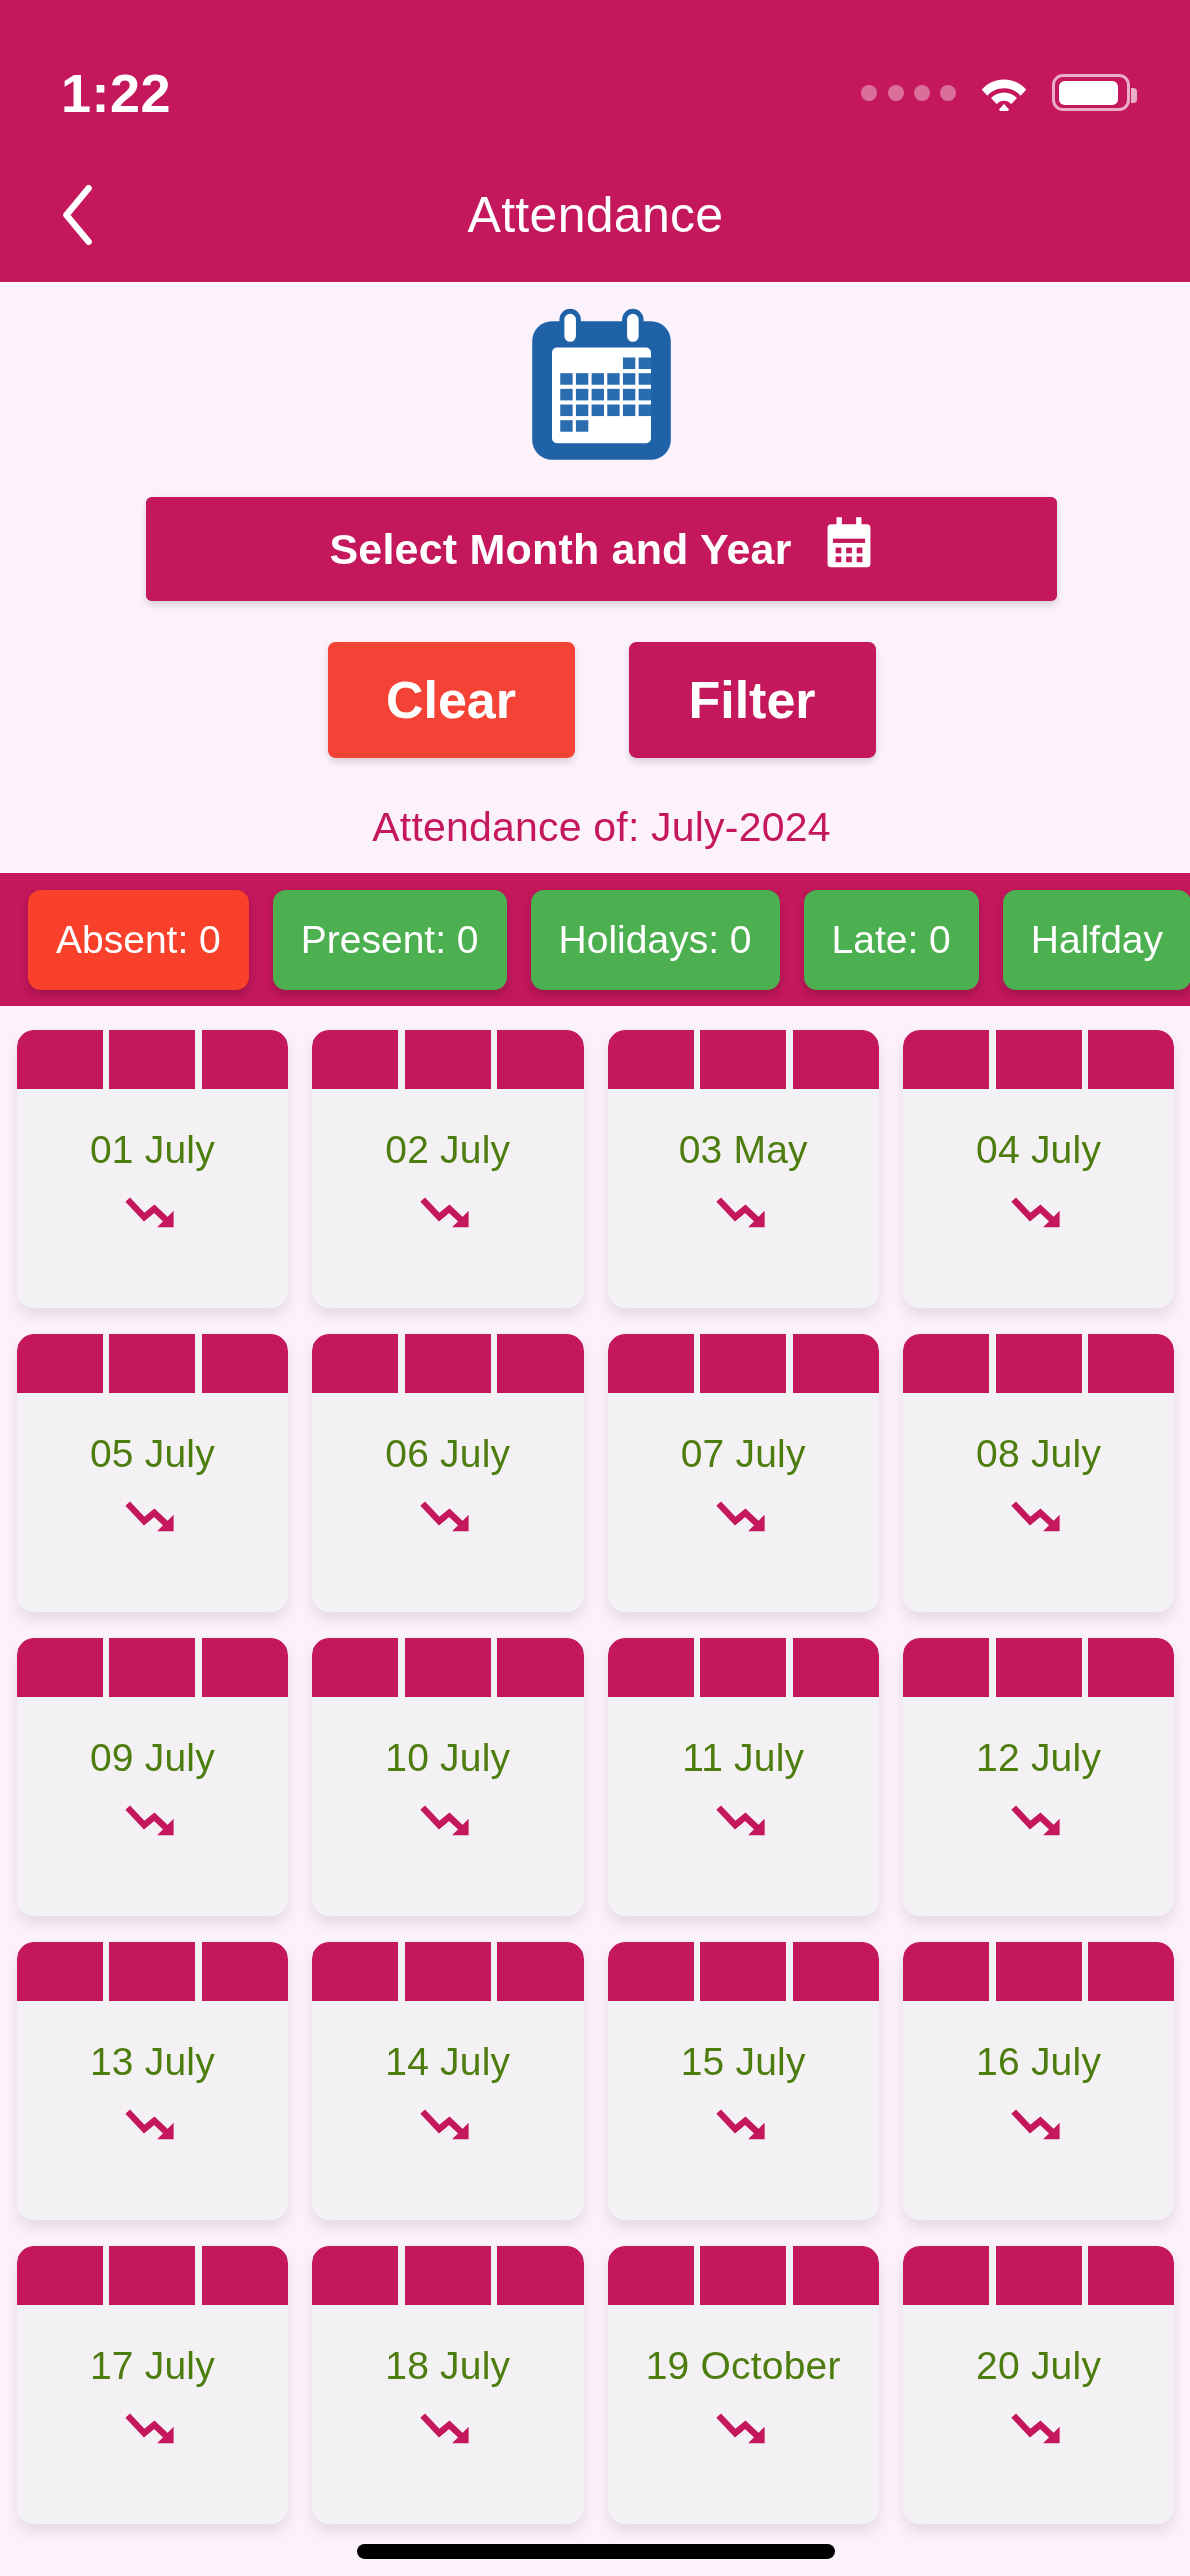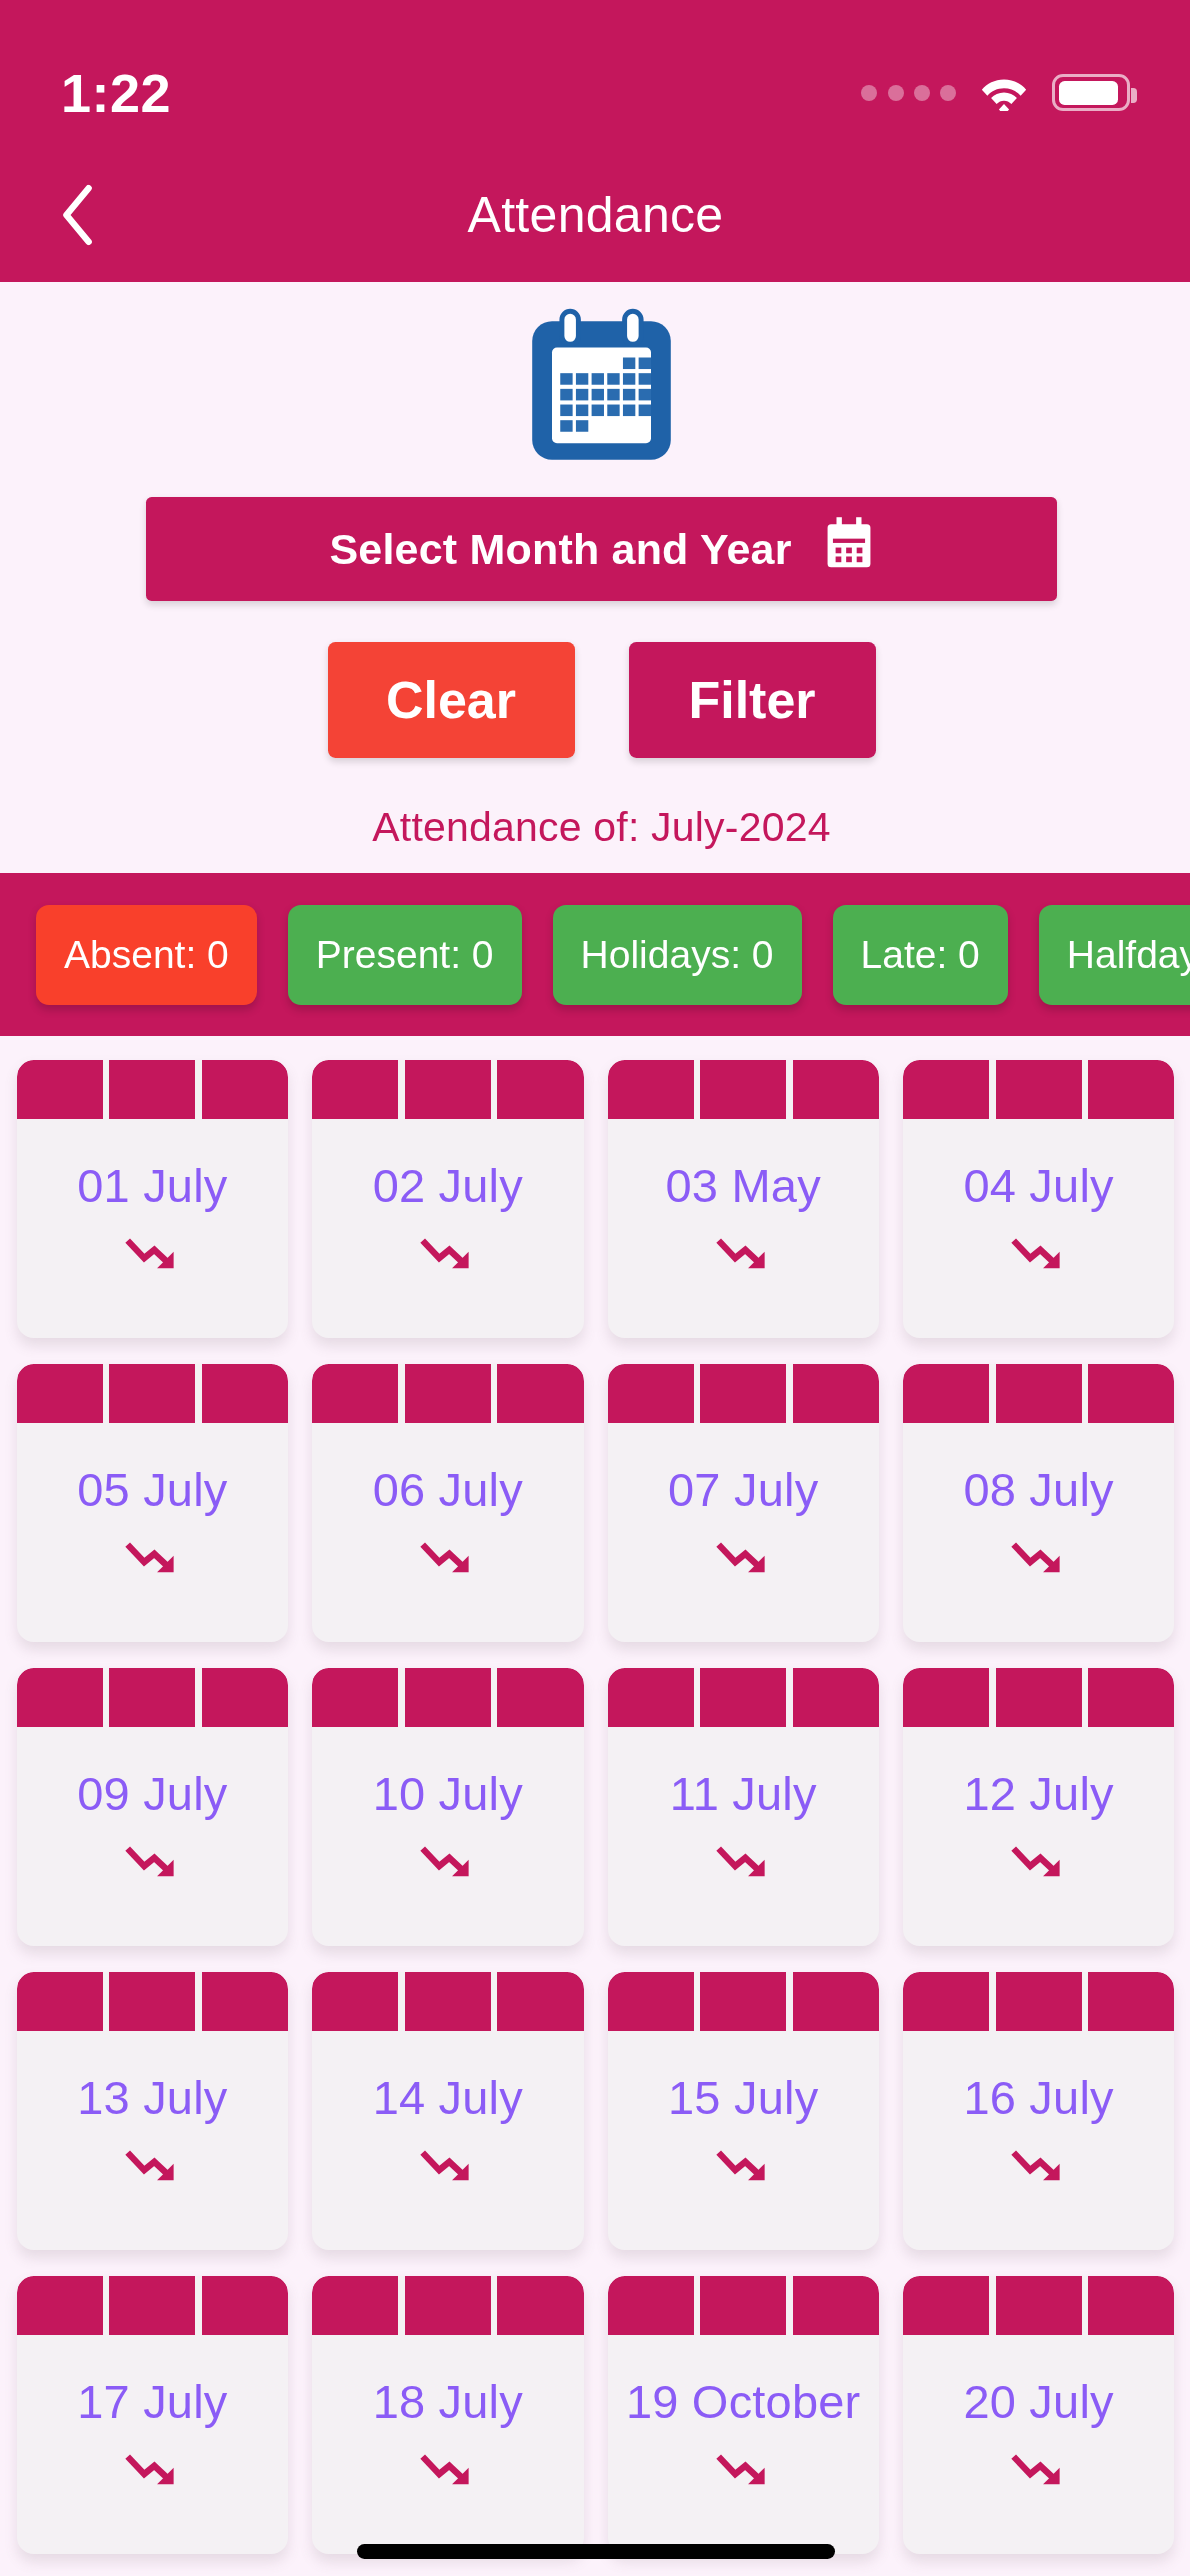--- a/index.html
+++ b/index.html
@@ -63,22 +63,22 @@
   .btn-clear { background: #F44336; }
   .btn-filter { background: #C4175C; }
 
   .attendance-of {
     text-align: center; margin-top: 46px; color: #C4175C;
     font-size: 41px; letter-spacing: 0.2px;
   }
 
   
   .stats-strip {
-    background: #C4175C; height: 163px; display: flex; align-items: center;
-    gap: 31px; padding: 0 0 0 36px; overflow: hidden;
+    background: #C4175C; height: 133px; display: flex; align-items: center;
+    gap: 24px; padding: 0 0 0 28px; overflow: hidden;
   }
   .chip {
     height: 100px; border-radius: 13px; color: #fff; font-size: 39px;
     display: flex; align-items: center; justify-content: center;
     padding: 0 28px; white-space: nowrap; flex: 0 0 auto;
     box-shadow: 0 4.6px 8.3px rgba(0,0,0,0.18);
   }
   .chip-red { background: #F9402B; }
   .chip-green { background: #4CAF50; }
 
@@ -93,21 +93,21 @@
     display: flex; flex-direction: column; overflow: hidden;
   }
   .card-head { height: 59px; display: flex; gap: 6.5px; flex: 0 0 auto; }
   .card-head span { flex: 1; background: #C4175C; display: block; }
   .card-head span:first-child { border-top-left-radius: 16.7px; }
   .card-head span:last-child { border-top-right-radius: 16.7px; }
   .card-body {
     flex: 1; display: flex; flex-direction: column;
     align-items: center; justify-content: flex-start; padding-top: 39px; gap: 20.4px;
   }
-  .card-date { font-size: 47px; color: #8b5cf6; letter-spacing: 0.2px; }
+  .card-date { font-size: 39px; color: #4d7c0f; letter-spacing: 0.2px; }
   .trend-icon { width: 57px; height: 41px; }
 
   
   .home-indicator {
     position: absolute; left: 50%; transform: translateX(-50%);
     bottom: 16.7px; width: 478px; height: 15px; background: #000; border-radius: 7.4px;
   }
 </style>
 </head>
 <body>

